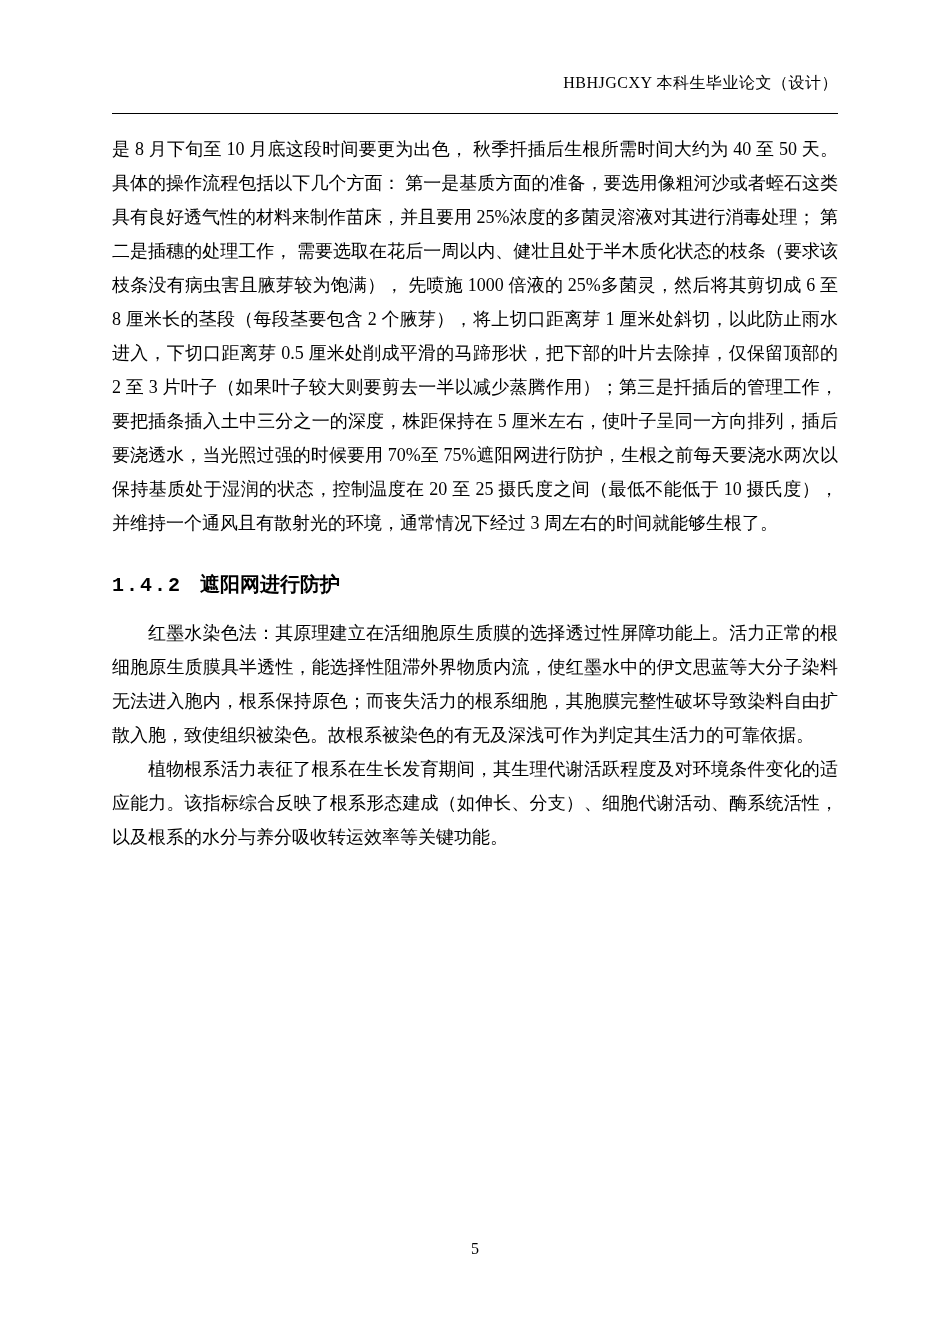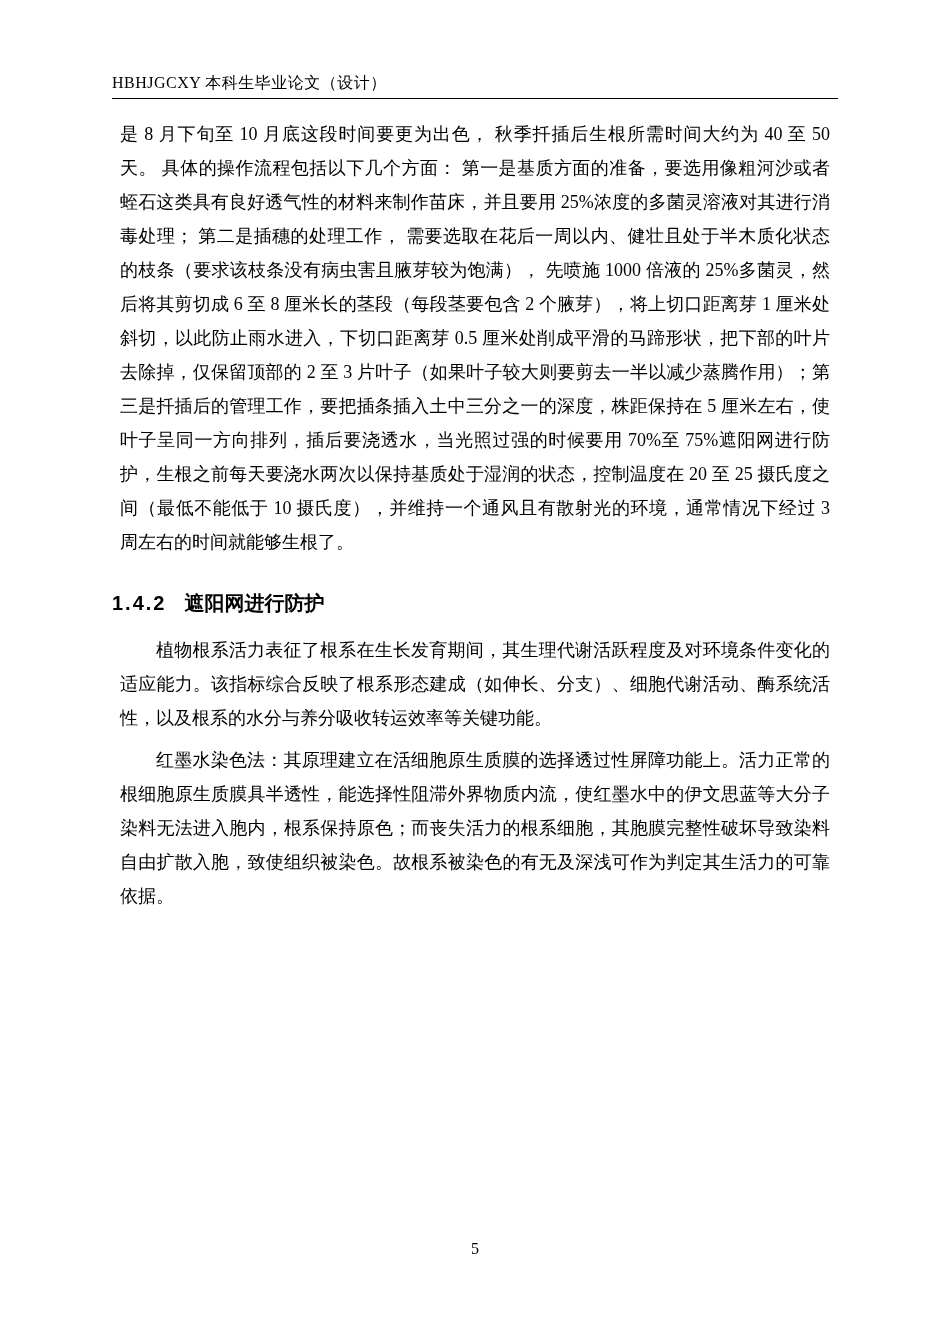--- a/index.html
+++ b/index.html
@@ -13,54 +13,55 @@
     height: 1344px;
     margin: 0 auto;
     background: #ffffff;
     box-sizing: border-box;
     padding: 72px 112px 0 112px;
     font-family: "Liberation Serif", "DejaVu Serif", serif;
     color: #000000;
     overflow: hidden;
   }
   .header {
-    text-align: left;
+    text-align: right;
     font-size: 16px;
     line-height: 1.4;
-    padding-bottom: 4px;
+    padding-bottom: 19px;
     border-bottom: 1.5px solid #000000;
     letter-spacing: 0.5px;
   }
   .body-text {
     margin-top: 18px;
     font-size: 18px;
     line-height: 34px;
     text-align: justify;
     text-justify: inter-ideograph;
   }
   .para {
-    margin: 8px;
+    margin: 0;
     text-indent: 2em;
     font-family: Liberation Serif, serif;
   }
   .para.no-indent {
     text-indent: 0;
   }
   .section-heading {
     margin: 30px 0 16px 0;
     font-family: "Liberation Sans", "DejaVu Sans", sans-serif;
     font-weight: bold;
     font-size: 20px;
     line-height: 1.4;
     color: #000000;
     text-indent: 0;
   }
   .section-heading .sec-num {
     margin-right: 18px;
     letter-spacing: 2px;
+    font-family: Liberation Mono, monospace;
   }
   .footer {
     position: absolute;
     left: 0;
     right: 0;
     bottom: 86px;
     text-align: center;
     font-size: 16px;
     color: #000000;
   }
@@ -75,23 +76,23 @@
   </div>
 
   <div class="body-text">
 
     <p class="para no-indent">是 8 月下旬至 10 月底这段时间要更为出色， 秋季扦插后生根所需时间大约为 40 至 50 天。 具体的操作流程包括以下几个方面： 第一是基质方面的准备，要选用像粗河沙或者蛭石这类具有良好透气性的材料来制作苗床，并且要用 25%浓度的多菌灵溶液对其进行消毒处理； 第二是插穗的处理工作， 需要选取在花后一周以内、健壮且处于半木质化状态的枝条（要求该枝条没有病虫害且腋芽较为饱满）， 先喷施 1000 倍液的 25%多菌灵，然后将其剪切成 6 至 8 厘米长的茎段（每段茎要包含 2 个腋芽），将上切口距离芽 1 厘米处斜切，以此防止雨水进入，下切口距离芽 0.5 厘米处削成平滑的马蹄形状，把下部的叶片去除掉，仅保留顶部的 2 至 3 片叶子（如果叶子较大则要剪去一半以减少蒸腾作用）；第三是扦插后的管理工作，要把插条插入土中三分之一的深度，株距保持在 5 厘米左右，使叶子呈同一方向排列，插后要浇透水，当光照过强的时候要用 70%至 75%遮阳网进行防护，生根之前每天要浇水两次以保持基质处于湿润的状态，控制温度在 20 至 25 摄氏度之间（最低不能低于 10 摄氏度），并维持一个通风且有散射光的环境，通常情况下经过 3 周左右的时间就能够生根了。</p>
 
     <h2 class="section-heading">
       <span class="sec-num">1.4.2</span><span>遮阳网进行防护</span>
     </h2>
 
+    <p class="para">红墨水染色法：其原理建立在活细胞原生质膜的选择透过性屏障功能上。活力正常的根细胞原生质膜具半透性，能选择性阻滞外界物质内流，使红墨水中的伊文思蓝等大分子染料无法进入胞内，根系保持原色；而丧失活力的根系细胞，其胞膜完整性破坏导致染料自由扩散入胞，致使组织被染色。故根系被染色的有无及深浅可作为判定其生活力的可靠依据。</p>
+
     <p class="para">植物根系活力表征了根系在生长发育期间，其生理代谢活跃程度及对环境条件变化的适应能力。该指标综合反映了根系形态建成（如伸长、分支）、细胞代谢活动、酶系统活性，以及根系的水分与养分吸收转运效率等关键功能。</p>
-
-    <p class="para">红墨水染色法：其原理建立在活细胞原生质膜的选择透过性屏障功能上。活力正常的根细胞原生质膜具半透性，能选择性阻滞外界物质内流，使红墨水中的伊文思蓝等大分子染料无法进入胞内，根系保持原色；而丧失活力的根系细胞，其胞膜完整性破坏导致染料自由扩散入胞，致使组织被染色。故根系被染色的有无及深浅可作为判定其生活力的可靠依据。</p>
 
   </div>
 
   <div class="footer">
     <span>5</span>
   </div>
 
 </div>
 
 </body></html>

